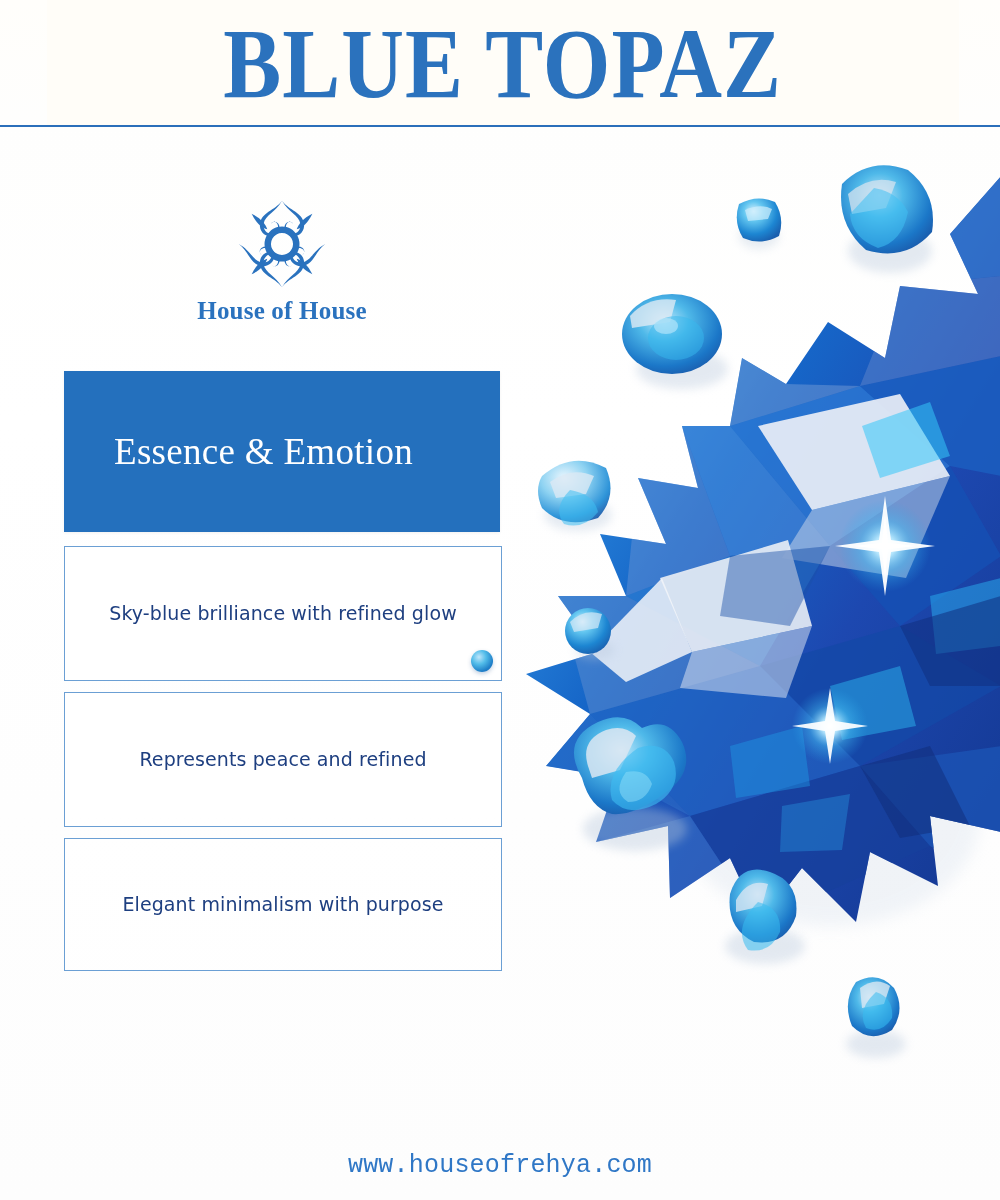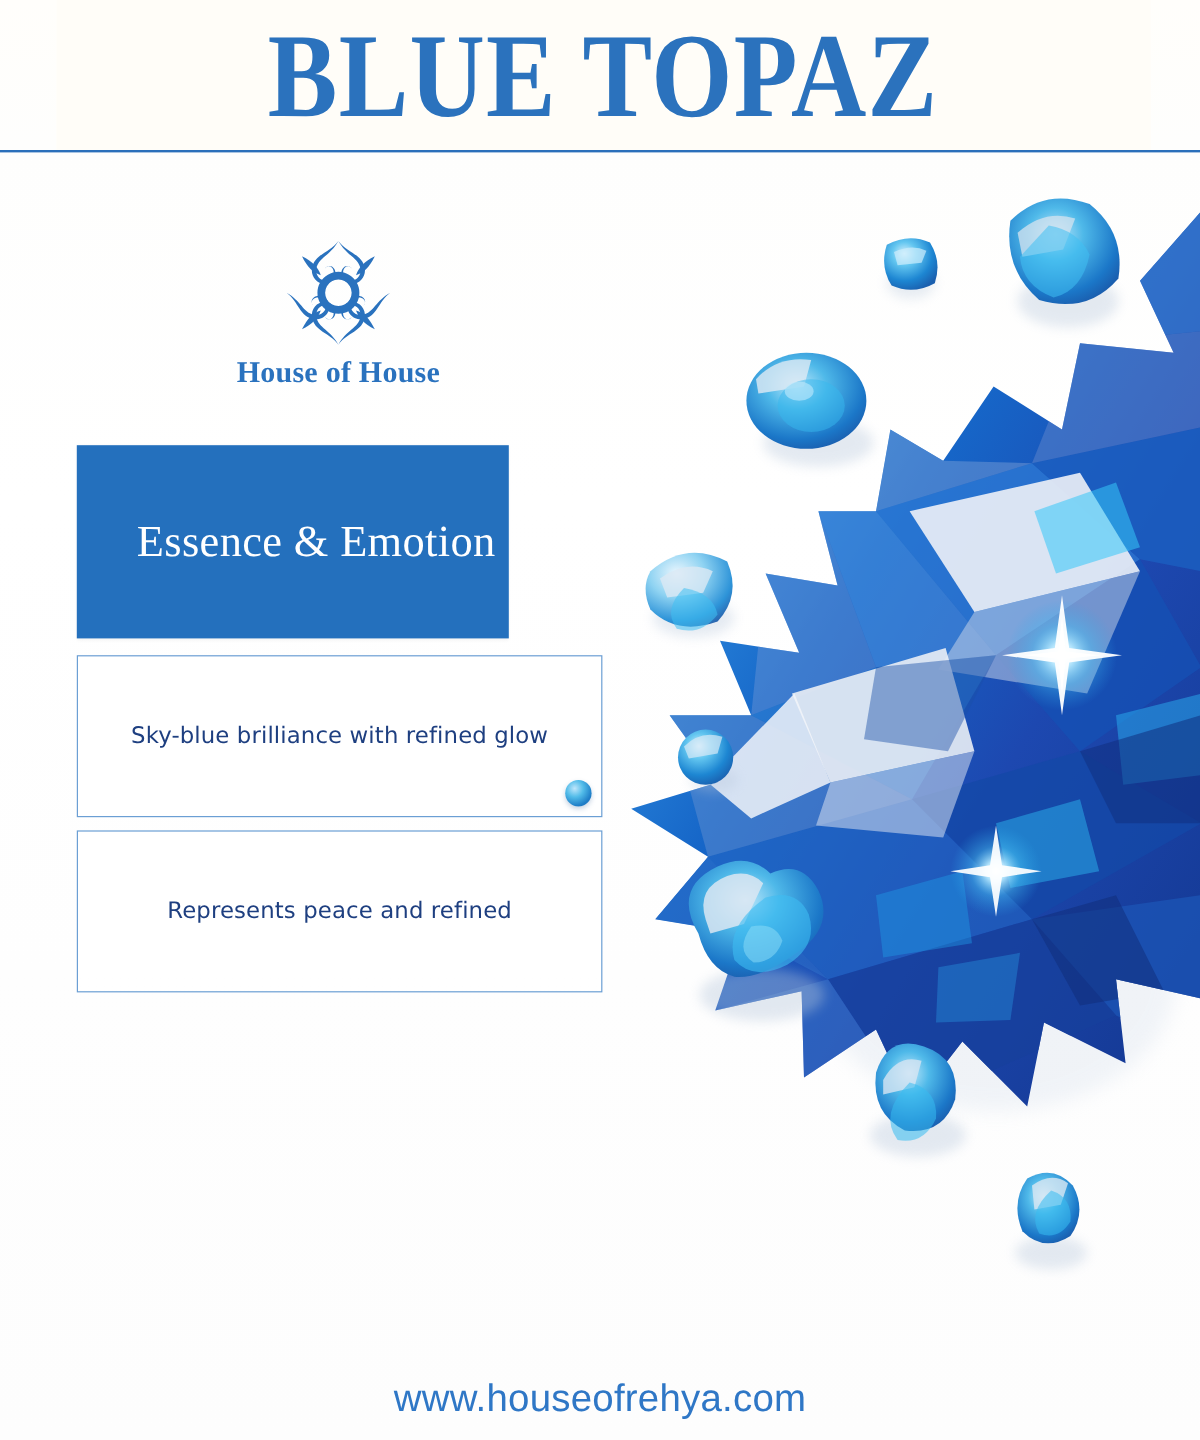--- a/index.html
+++ b/index.html
@@ -34,21 +34,21 @@
 
   .brand{position:absolute;left:64px;top:72px;width:436px;display:flex;
          flex-direction:column;align-items:center;}
   .brand-mark{width:92px;height:92px;display:block;}
   .brand-name{
     margin-top:7px;
     font-family:"Liberation Serif","DejaVu Serif",serif;
     font-weight:700;font-size:25px;color:#2a72be;letter-spacing:.2px;
   }
 
-  .banner{position:absolute;left:64px;top:245px;width:360px;height:161px;
+  .banner{position:absolute;left:64px;top:245px;width:436px;height:161px;
           background:#2470bd;display:flex;align-items:center;
           box-shadow:0 1px 3px rgba(0,0,0,.06);}
   .banner-text{
     color:#ffffff;
     font-family:"Liberation Serif","DejaVu Serif",serif;
     font-size:37px;font-weight:400;letter-spacing:.3px;
     padding-left:50px;
   }
 
   .fact{position:absolute;left:64px;width:436px;border:1.5px solid #6b9fd4;
@@ -68,21 +68,21 @@
   }
 
   
   .mini-gem{position:absolute;left:406px;top:103px;width:22px;height:22px;border-radius:50%;
     background:radial-gradient(circle at 36% 32%,#bfe6fb 0%,#52bce9 35%,#1f7fc8 70%,#1d63ae 100%);
     box-shadow:0 2px 4px rgba(40,90,150,.28);}
 
   
   .footer{position:absolute;left:0;top:1130px;width:1000px;height:70px;
           display:flex;align-items:center;justify-content:center;}
-  .footer-url{font-family:Liberation Sans, sans-serif;font-size:32px;color:#2f77c6;letter-spacing:.2px;}
+  .footer-url{font-family:Liberation Mono, monospace;font-size:25px;color:#2f77c6;letter-spacing:.2px;}
 
   
   .gem-stage{position:absolute;left:430px;top:126px;width:570px;height:1000px;pointer-events:none;}
   .gem-stage svg{position:absolute;left:0;top:0;width:570px;height:1000px;}
 </style>
 </head>
 <body>
 
 <div class="page">
 
@@ -301,20 +301,23 @@
 
     <div class="fact fact-1">
       <span class="fact-text">Sky-blue brilliance with refined glow</span>
       <span class="mini-gem"></span>
     </div>
 
     <div class="fact fact-2">
       <span class="fact-text">Represents peace and refined</span>
     </div>
 
+    <div class="fact fact-3">
+      <span class="fact-text">Elegant minimalism with purpose</span>
+    </div>
 
   </div>
 
   <div class="footer">
     <span class="footer-url">www.houseofrehya.com</span>
   </div>
 
 </div>
 
 </body></html>

